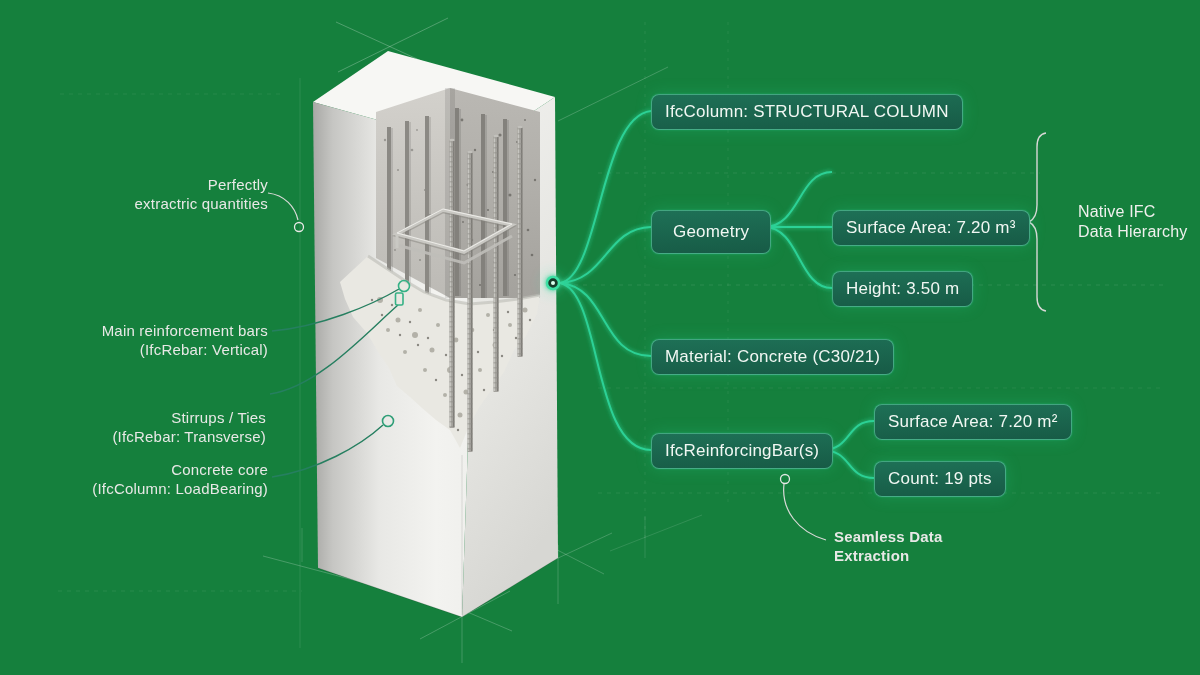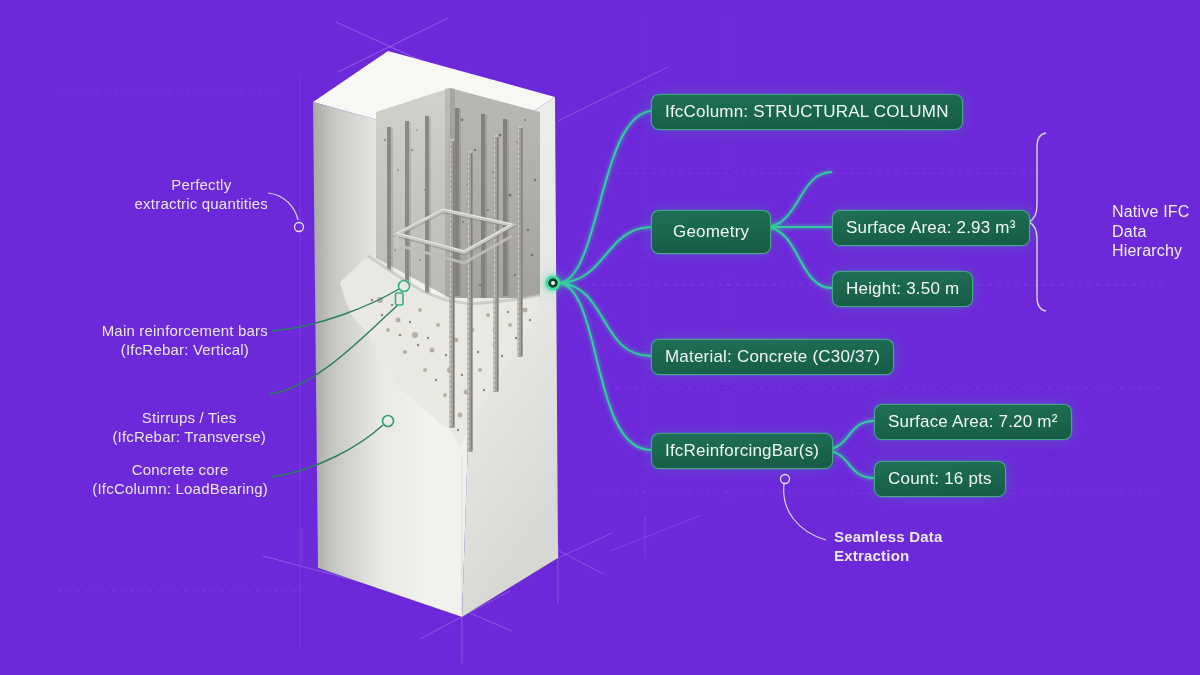--- a/index.html
+++ b/index.html
@@ -1,26 +1,26 @@
 <!DOCTYPE html>
 <html><head>
 <meta charset="utf-8">
 <style>
   html,body{margin:0;padding:0;background:#000;}
-  .stage{position:relative;width:1200px;height:675px;background:#6d28d9;overflow:hidden;
+  .stage{position:relative;width:1200px;height:675px;background:#15803d;overflow:hidden;
          font-family:"Liberation Sans",sans-serif;}
   .art{position:absolute;left:0;top:0;width:1200px;height:675px;}
   .badge{position:absolute;height:34px;line-height:34px;padding:0 13px;
          background:linear-gradient(178deg,#1e7056 0%,#175b46 100%);
          border:1px solid rgba(96,214,166,.6);border-radius:8px;
          color:#f1f7f3;font-size:17px;letter-spacing:.2px;white-space:nowrap;
          box-shadow:0 0 16px rgba(47,214,155,.22),0 0 2px rgba(47,214,155,.4);}
   .badge.wide-pad{padding:4px 21px;}
   .lbl{position:absolute;color:#e8e8e6;font-size:15px;line-height:18.5px;letter-spacing:.2px;}
-  .lbl.right{text-align:center;}
+  .lbl.right{text-align:right;}
   .lbl span{display:block;}
   .hier{font-size:16px;line-height:19.5px;color:#f0f0ee;}
 </style>
 </head>
 <body>
 
 <div class="stage">
 
 <svg class="art" viewBox="0 0 1200 675">
   <defs>
@@ -272,45 +272,45 @@
     <circle cx="553" cy="283" r="6" fill="#123a2c" stroke="#3ce0a4" stroke-width="2.5" filter="url(#glow)"></circle>
     <circle cx="553" cy="283" r="2" fill="#d9ffee"></circle>
   </g>
 
   <path fill="none" stroke="#d8d8d6" stroke-width="1.4" d="M1046,133 C1039,134 1037,139 1037,147 L1037,205 C1037,214 1035,219 1029,222
        C1035,225 1037,230 1037,239 L1037,297 C1037,305 1039,310 1046,311"></path>
 </svg>
 
 <div class="badge" style="left:651px;top:94px;">IfcColumn: STRUCTURAL COLUMN</div>
 <div class="badge wide-pad" style="left:651px;top:210px;">Geometry</div>
-<div class="badge" style="left:832px;top:210px;">Surface Area: 2.93 m³</div>
+<div class="badge" style="left:832px;top:210px;">Surface Area: 7.20 m³</div>
 <div class="badge" style="left:832px;top:271px;">Height: 3.50 m</div>
-<div class="badge" style="left:651px;top:339px;">Material: Concrete (C30/37)</div>
+<div class="badge" style="left:651px;top:339px;">Material: Concrete (C30/21)</div>
 <div class="badge" style="left:874px;top:404px;">Surface Area: 7.20 m²</div>
 <div class="badge" style="left:651px;top:433px;">IfcReinforcingBar(s)</div>
-<div class="badge" style="left:874px;top:461px;">Count: 16 pts</div>
+<div class="badge" style="left:874px;top:461px;">Count: 19 pts</div>
 
 <div class="lbl right" style="right:932px;top:176px;">
   <span>Perfectly</span>
   <span>extractric quantities</span>
 </div>
 <div class="lbl right" style="right:932px;top:322px;">
   <span>Main reinforcement bars</span>
   <span>(IfcRebar: Vertical)</span>
 </div>
 <div class="lbl right" style="right:934px;top:381px;margin-top:28px;">
   <span>Stirrups / Ties</span>
   <span>(IfcRebar: Transverse)</span>
 </div>
 <div class="lbl right" style="right:932px;top:461px;">
   <span>Concrete core</span>
   <span>(IfcColumn: LoadBearing)</span>
 </div>
 
-<div class="lbl hier" style="left:1112px;top:202px;">
+<div class="lbl hier" style="left:1078px;top:202px;">
   <span>Native IFC</span>
   <span>Data Hierarchy</span>
 </div>
 <div class="lbl" style="left:834px;top:528px;font-weight:bold;">
   <span>Seamless Data</span>
   <span>Extraction</span>
 </div>
 
 </div>
 

